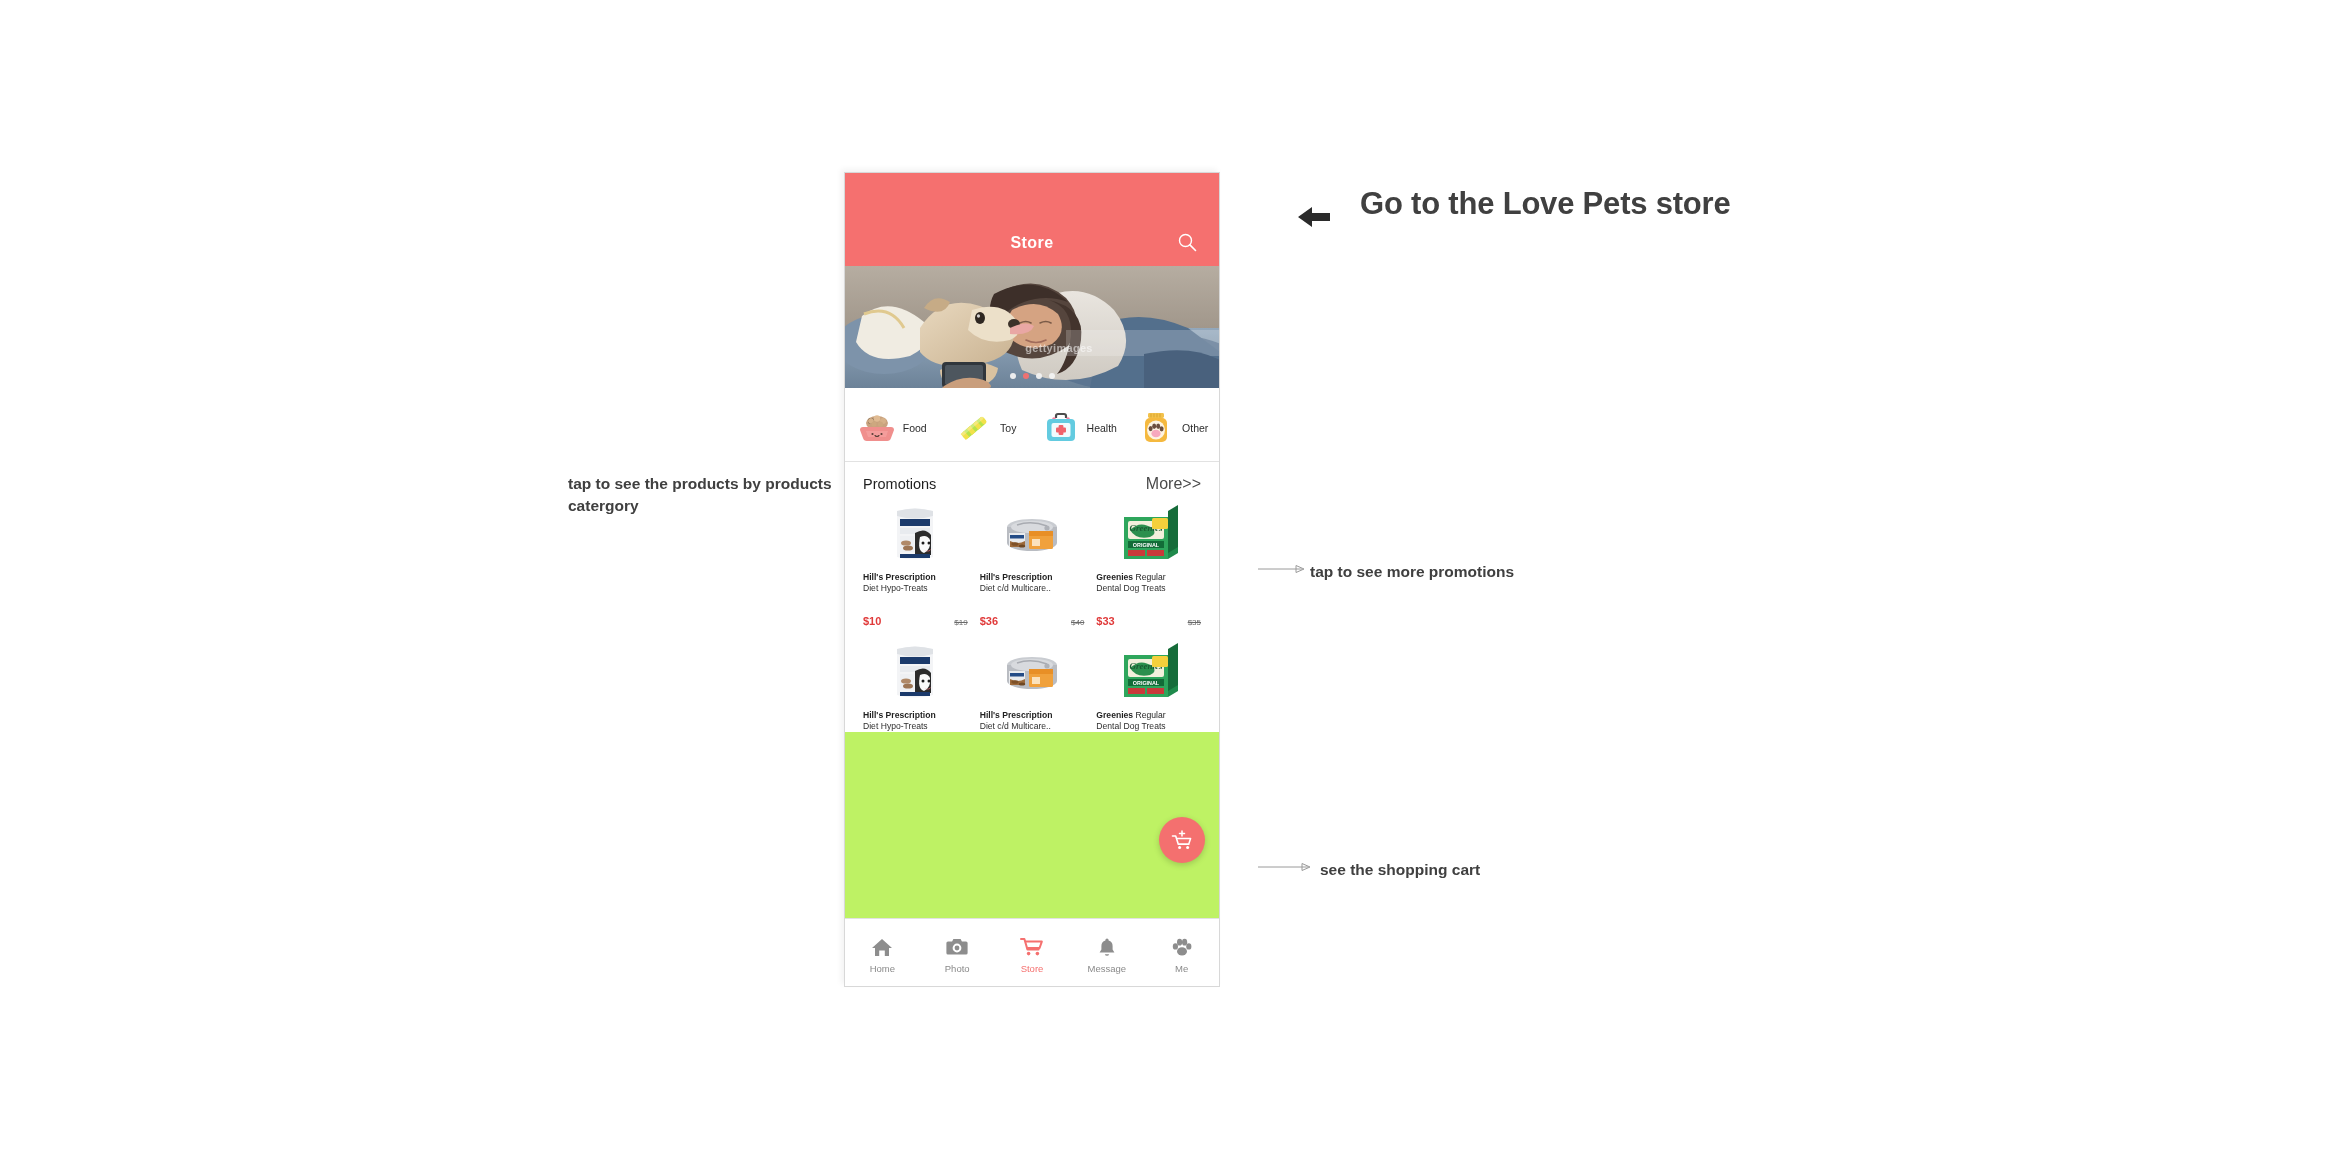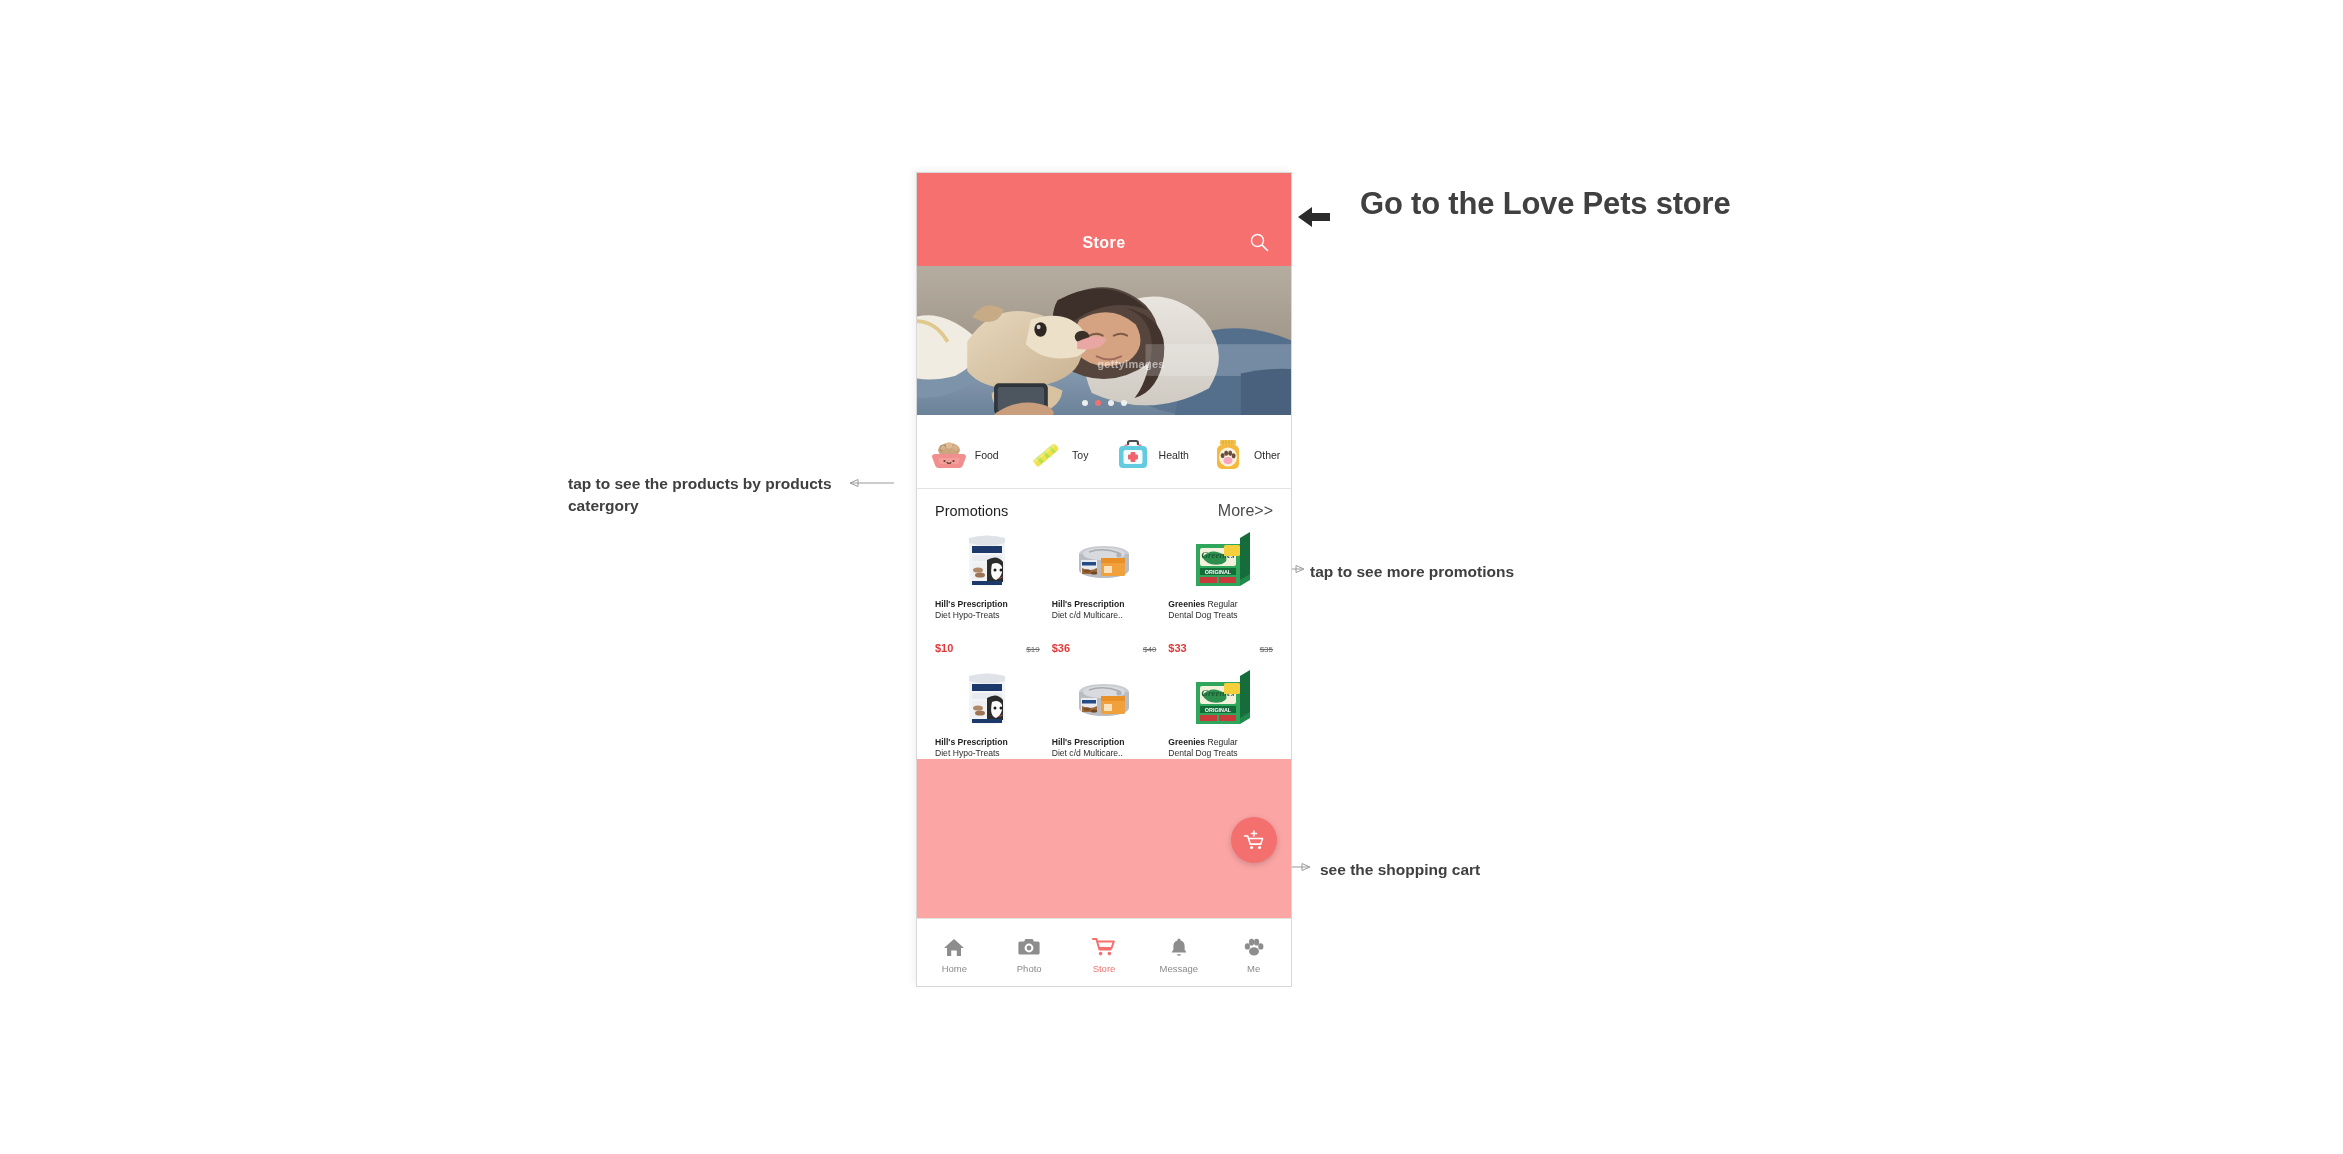--- a/index.html
+++ b/index.html
@@ -8,25 +8,25 @@
     height: 1154px;
     background: #ffffff;
     font-family: "Liberation Sans", sans-serif;
     position: relative;
     overflow: hidden;
   }
 
   
   #phone {
     position: absolute;
-    left: 916px;
+    left: 844px;
     top: 172px;
     width: 376px;
     height: 815px;
-    background: #fca5a5;
+    background: #bef264;
     border: 1px solid #d8d8d8;
     box-shadow: -3px -3px 6px rgba(0,0,0,0.05);
     overflow: hidden;
   }
 
   
   .app-header {
     position: relative;
     height: 93px;
     background: #f5706f;
@@ -46,21 +46,21 @@
     right: 22px;
     bottom: 14px;
     width: 20px;
     height: 20px;
   }
   .search-icon svg { display: block; }
 
   
   .hero {
     position: relative;
-    height: 149px;
+    height: 122px;
     overflow: hidden;
     background: #8e8275;
   }
   .hero-svg { position: absolute; inset: 0; width: 100%; height: 100%; display: block; }
   .hero-watermark {
     position: absolute;
     left: 50%;
     top: 62%;
     transform: translateX(-10%);
     color: rgba(255,255,255,.55);

